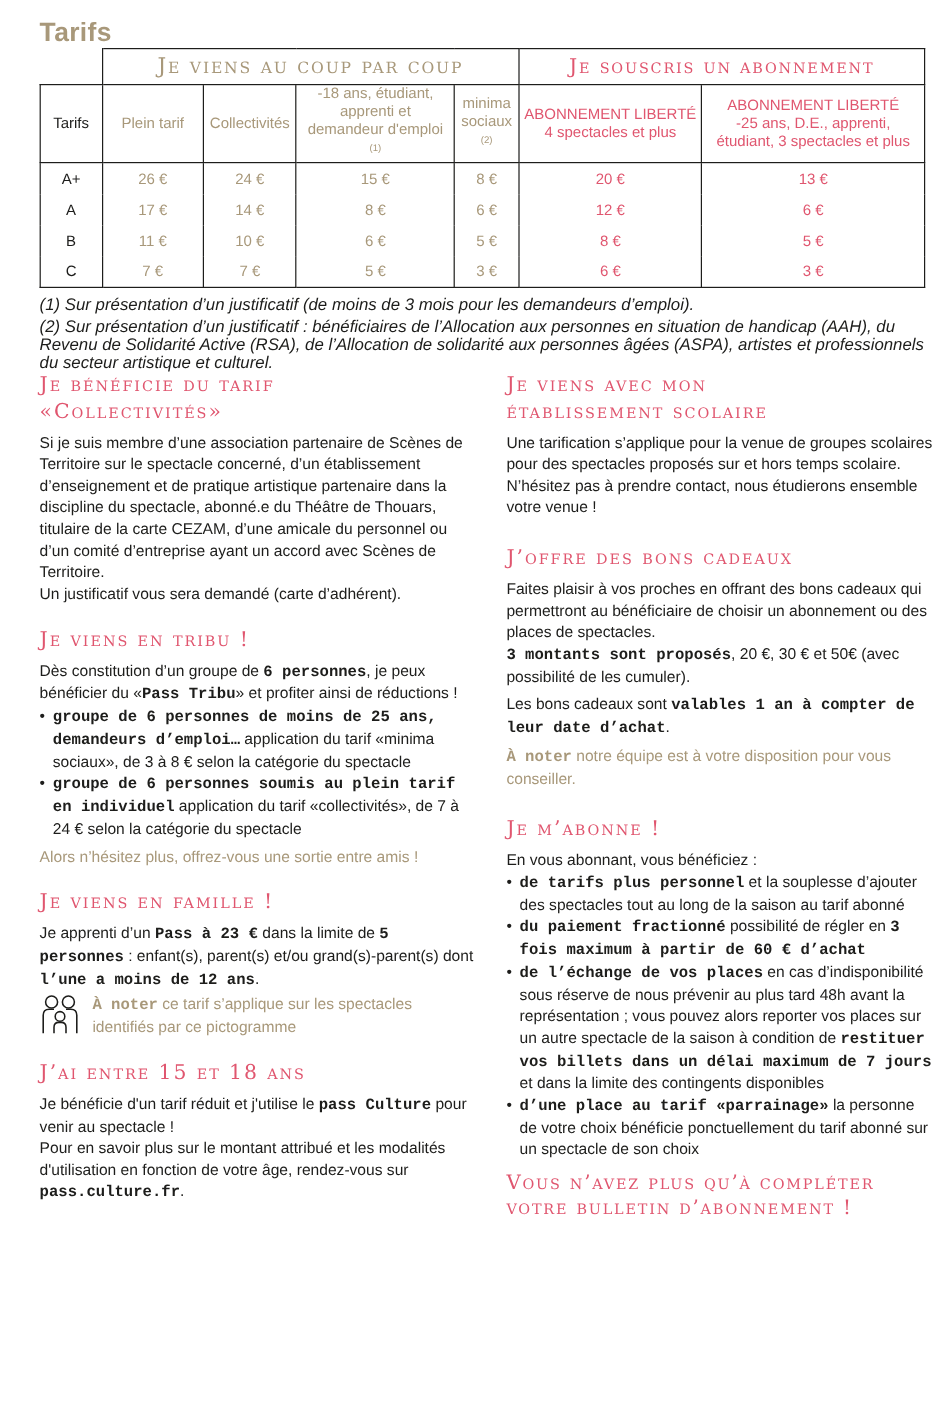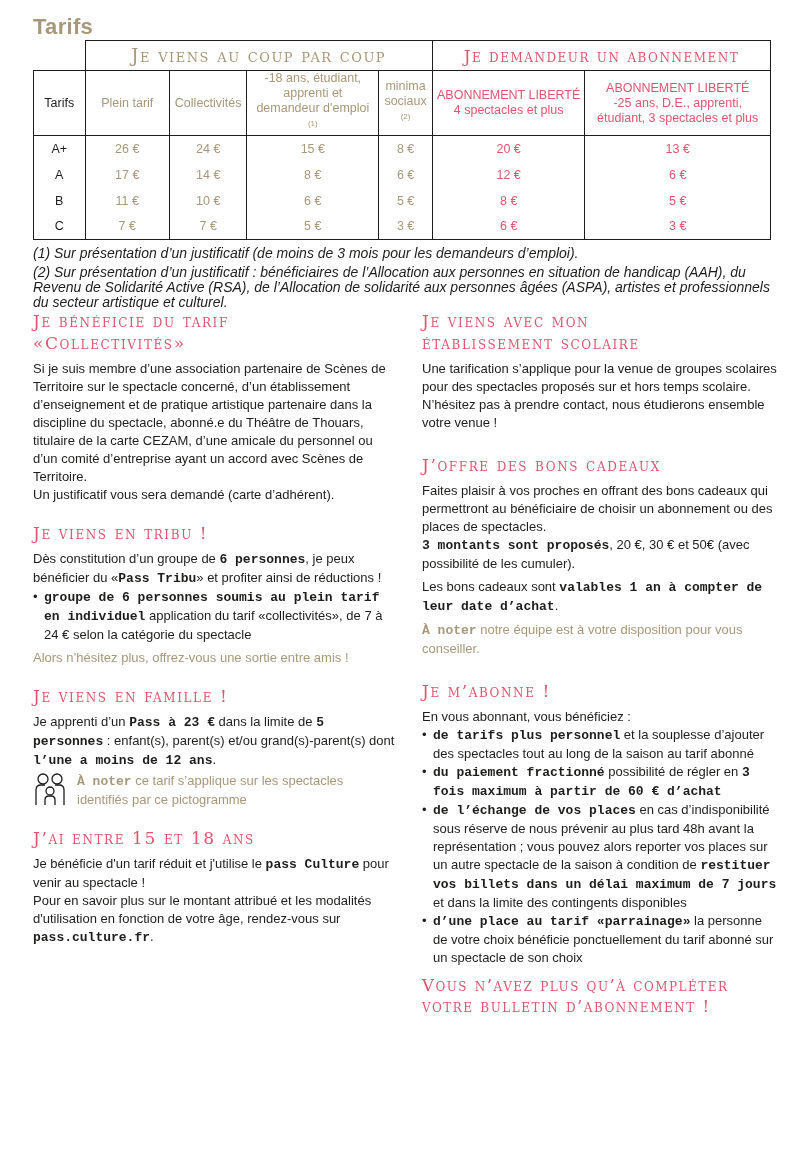--- a/index.html
+++ b/index.html
@@ -71,21 +71,21 @@
       <col style="width:75px">
       <col style="width:128px">
       <col style="width:52px">
       <col style="width:148px">
       <col style="width:180px">
   </colgroup>
   <tbody>
       <tr class="group-row">
     <th class="empty"></th>
     <th class="group gold hand" colspan="4">Je viens au coup par coup</th>
-    <th class="group pink hand" colspan="2">Je demandeur un abonnement</th>
+    <th class="group pink hand" colspan="2">Je souscris un abonnement</th>
   </tr>
   <tr class="head-row">
     <th class="dark-txt">Tarifs</th>
     <th class="gold-txt">Plein tarif</th>
     <th class="gold-txt">Collectivités</th>
     <th class="gold-txt"><span>-18 ans, étudiant, apprenti et demandeur d'emploi</span> <sup>(1)</sup></th>
     <th class="gold-txt"><span>minima sociaux</span> <sup>(2)</sup></th>
     <th class="pink-txt"><span>ABONNEMENT LIBERTÉ</span><br><span>4 spectacles et plus</span></th>
     <th class="pink-txt"><span>ABONNEMENT LIBERTÉ</span><br><span>-25 ans, D.E., apprenti, étudiant, 3 spectacles et plus</span></th>
   </tr>
@@ -142,20 +142,21 @@
     </div>
     <p style="margin-bottom:0"><span>Si je suis membre d’une association partenaire de Scènes de Territoire sur le spectacle concerné, d’un établissement d’enseignement et de pratique artistique partenaire dans la discipline du spectacle, abonné.e du Théâtre de Thouars, titulaire de la carte CEZAM, d’une amicale du personnel ou d’un comité d’entreprise ayant un accord avec Scènes de Territoire.</span><br><span>Un justificatif vous sera demandé (carte d’adhérent).</span></p>
   </div>
 
   <div class="sec">
     <div class="sec-title">Je viens en tribu !</div>
     <p style="margin-bottom:0">
       <span>Dès constitution d’un groupe de </span><b>6 personnes</b><span>, je peux bénéficier du «</span><b>Pass Tribu</b><span>» et profiter ainsi de réductions !</span>
     </p>
     <ul class="bul">
+      <li><b>groupe de 6 personnes de moins de 25 ans, demandeurs d’emploi…</b><span> application du tarif «minima sociaux», de 3 à 8 € selon la catégorie du spectacle</span></li>
       <li><b>groupe de 6 personnes soumis au plein tarif en individuel</b><span> application du tarif «collectivités», de 7 à 24 € selon la catégorie du spectacle</span></li>
     </ul>
     <p class="note" style="margin-top:5px">Alors n’hésitez plus, offrez-vous une sortie entre amis !</p>
   </div>
 
   <div class="sec">
     <div class="sec-title">Je viens en famille !</div>
     <p style="margin-bottom:2px">
       <span>Je apprenti d’un </span><b>Pass à 23 €</b><span> dans la limite de </span><b>5 personnes</b><span> : enfant(s), parent(s) et/ou grand(s)-parent(s) dont </span><b>l’une a moins de 12 ans</b><span>.</span>
     </p>

